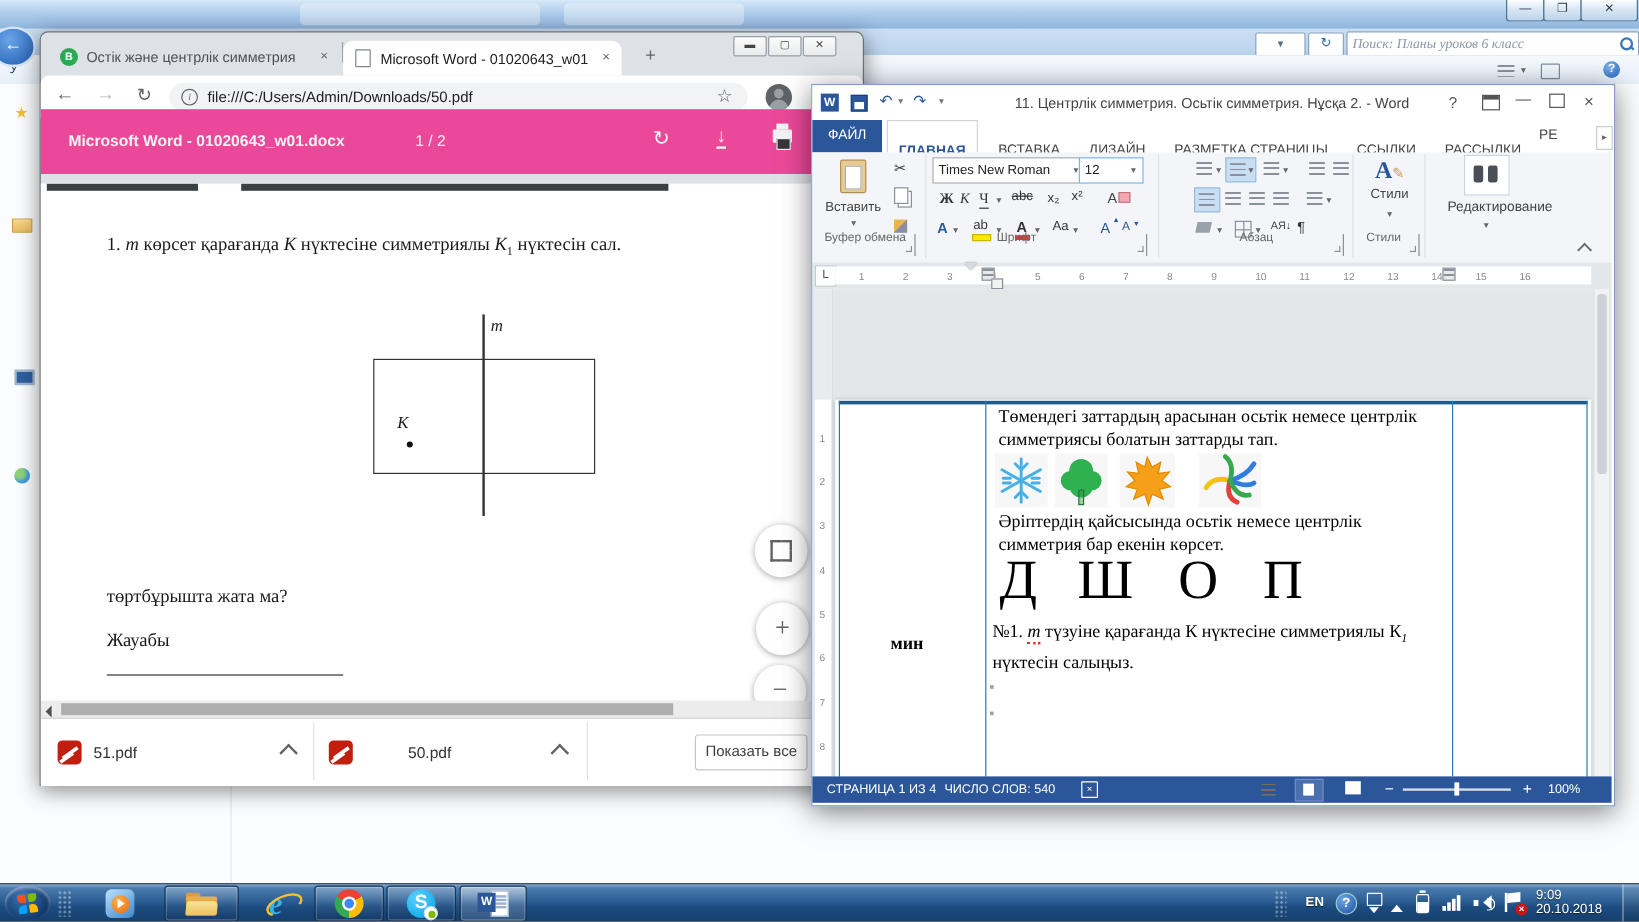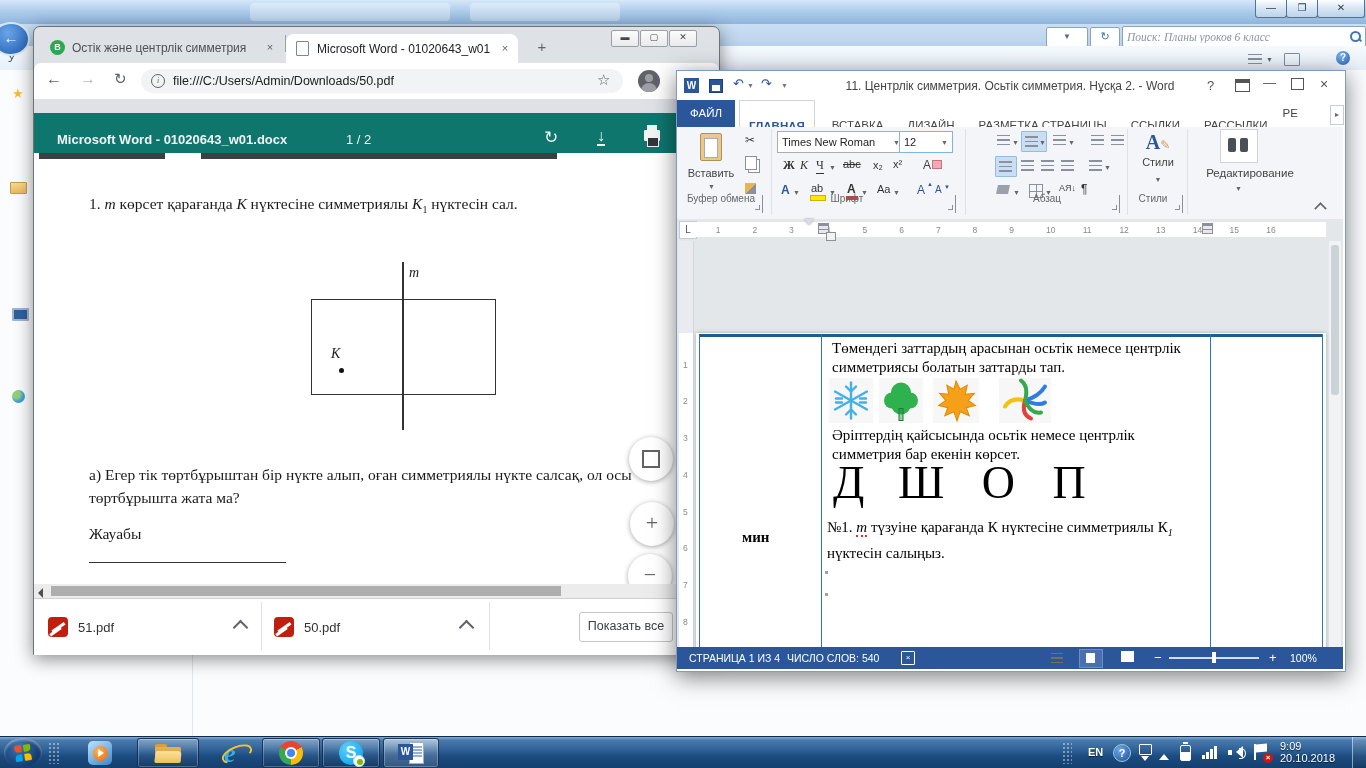--- a/index.html
+++ b/index.html
@@ -134,21 +134,21 @@
         <span style="width:12px;height:12px;border:1.5px solid #5f6368;border-radius:50%;color:#5f6368;font-size:8px;text-align:center;line-height:12px;margin:0 8px 0 10px;font-family:'Liberation Serif',serif;font-style:italic;">i</span>
         <span style="font-size:12.5px;color:#202124;">file:///C:/Users/Admin/Downloads/50.pdf</span>
       </div>
       <span class="abs" style="left:563px;top:8px;font-size:15px;color:#5f6368;">☆</span>
       <span class="abs" style="left:604px;top:7px;width:22px;height:22px;border-radius:50%;background:#5f6368;overflow:hidden;">
         <span class="abs" style="left:7px;top:4px;width:8px;height:8px;border-radius:50%;background:#9aa0a6;"></span>
         <span class="abs" style="left:3px;top:13px;width:16px;height:10px;border-radius:8px 8px 0 0;background:#9aa0a6;"></span>
       </span>
     </div>
 
-    <div class="abs" style="left:0;top:86px;width:685px;height:54px;background:#0f766e;color:#f1f3f4;">
+    <div class="abs" style="left:0;top:64px;width:685px;height:54px;background:#ec4899;color:#f1f3f4;">
       <span class="abs" style="left:23px;top:19px;font-size:13px;font-weight:bold;">Microsoft Word - 01020643_w01.docx</span>
       <span class="abs" style="left:312px;top:19px;font-size:13px;">1 / 2</span>
       <span class="abs" style="left:510px;top:14px;font-size:17px;">↻</span>
       <span class="abs" style="left:563px;top:14px;font-size:16px;border-bottom:2px solid #f1f3f4;line-height:17px;">↓</span>
       <span class="abs" style="left:610px;top:17px;width:16px;height:11px;background:#f1f3f4;border-radius:1px;">
         <span class="abs" style="left:3px;top:-5px;width:10px;height:5px;background:#f1f3f4;"></span>
         <span class="abs" style="left:3px;top:7px;width:10px;height:8px;background:#323639;border:1px solid #f1f3f4;"></span>
       </span>
     </div>
 
@@ -159,21 +159,20 @@
       <div class="abs" style="left:55px;top:42px;font-size:15.5px;">
         <span>1. </span><i>m</i><span> көрсет қарағанда </span><i>К</i><span> нүктесіне симметриялы </span><i>К</i><sub style="font-size:10px;">1</sub><span> нүктесін сал.</span>
       </div>
 
       <div class="abs" style="left:277px;top:146px;width:183px;height:94px;border:1.5px solid #333;"></div>
       <div class="abs" style="left:368px;top:109px;width:1.5px;height:168px;background:#333;"></div>
       <span class="abs" style="left:375px;top:112px;font-style:italic;font-size:14px;">m</span>
       <span class="abs" style="left:297px;top:193px;font-style:italic;font-size:14px;">K</span>
       <span class="abs" style="left:305px;top:215px;width:5px;height:5px;border-radius:50%;background:#111;"></span>
 
-      <div class="abs" style="left:55px;top:313px;font-size:15.5px;">a) Егер тік төртбұрыштан бір нүкте алып, оған симметриялы нүкте салсақ, ол осы</div>
       <div class="abs" style="left:55px;top:336px;font-size:15.5px;">төртбұрышта жата ма?</div>
       <div class="abs" style="left:55px;top:372px;font-size:15.5px;">Жауабы</div>
       <div class="abs" style="left:55px;top:409px;width:197px;height:1px;background:#333;"></div>
 
       <div class="abs fab" style="left:595px;top:284px;">
         <span class="fitc" style="left:13px;top:13px;border-width:2px 0 0 2px;"></span>
         <span class="fitc" style="right:13px;top:13px;border-width:2px 2px 0 0;"></span>
         <span class="fitc" style="left:13px;bottom:13px;border-width:0 0 2px 2px;"></span>
         <span class="fitc" style="right:13px;bottom:13px;border-width:0 2px 2px 0;"></span>
       </div>
@@ -186,21 +185,21 @@
       <span class="abs" style="left:17px;top:2px;width:510px;height:10px;background:#aeaeae;"></span>
     </div>
 
     <div class="abs" style="left:0;top:571px;width:685px;height:56px;background:#fff;border-top:1px solid #d0d0d0;">
       <div class="abs" style="left:14px;top:8px;width:212px;height:40px;display:flex;align-items:center;">
         <span class="pdficon"></span>
         <span style="font-size:13px;color:#333;margin-left:10px;flex:1;">51.pdf</span>
         <span class="chev" style="margin-right:14px;"></span>
       </div>
       <div class="abs" style="left:227px;top:3px;width:1px;height:48px;background:#e2e2e2;"></div>
-      <div class="abs" style="left:240px;top:8px;width:212px;height:40px;display:flex;align-items:center;">
+      <div class="abs" style="left:240px;top:8px;width:212px;height:40px;display:flex;align-items:center;gap:36px;">
         <span class="pdficon"></span>
         <span style="font-size:13px;color:#333;margin-left:10px;flex:1;">50.pdf</span>
         <span class="chev" style="margin-right:14px;"></span>
       </div>
       <div class="abs" style="left:455px;top:3px;width:1px;height:48px;background:#e2e2e2;"></div>
       <div class="abs" style="left:545px;top:13px;width:92px;height:28px;border:1px solid #c6c6c6;border-radius:3px;text-align:center;line-height:27px;font-size:12.5px;color:#3c4043;">Показать все</div>
     </div>
   </div>
 
   <div class="abs" id="word">

